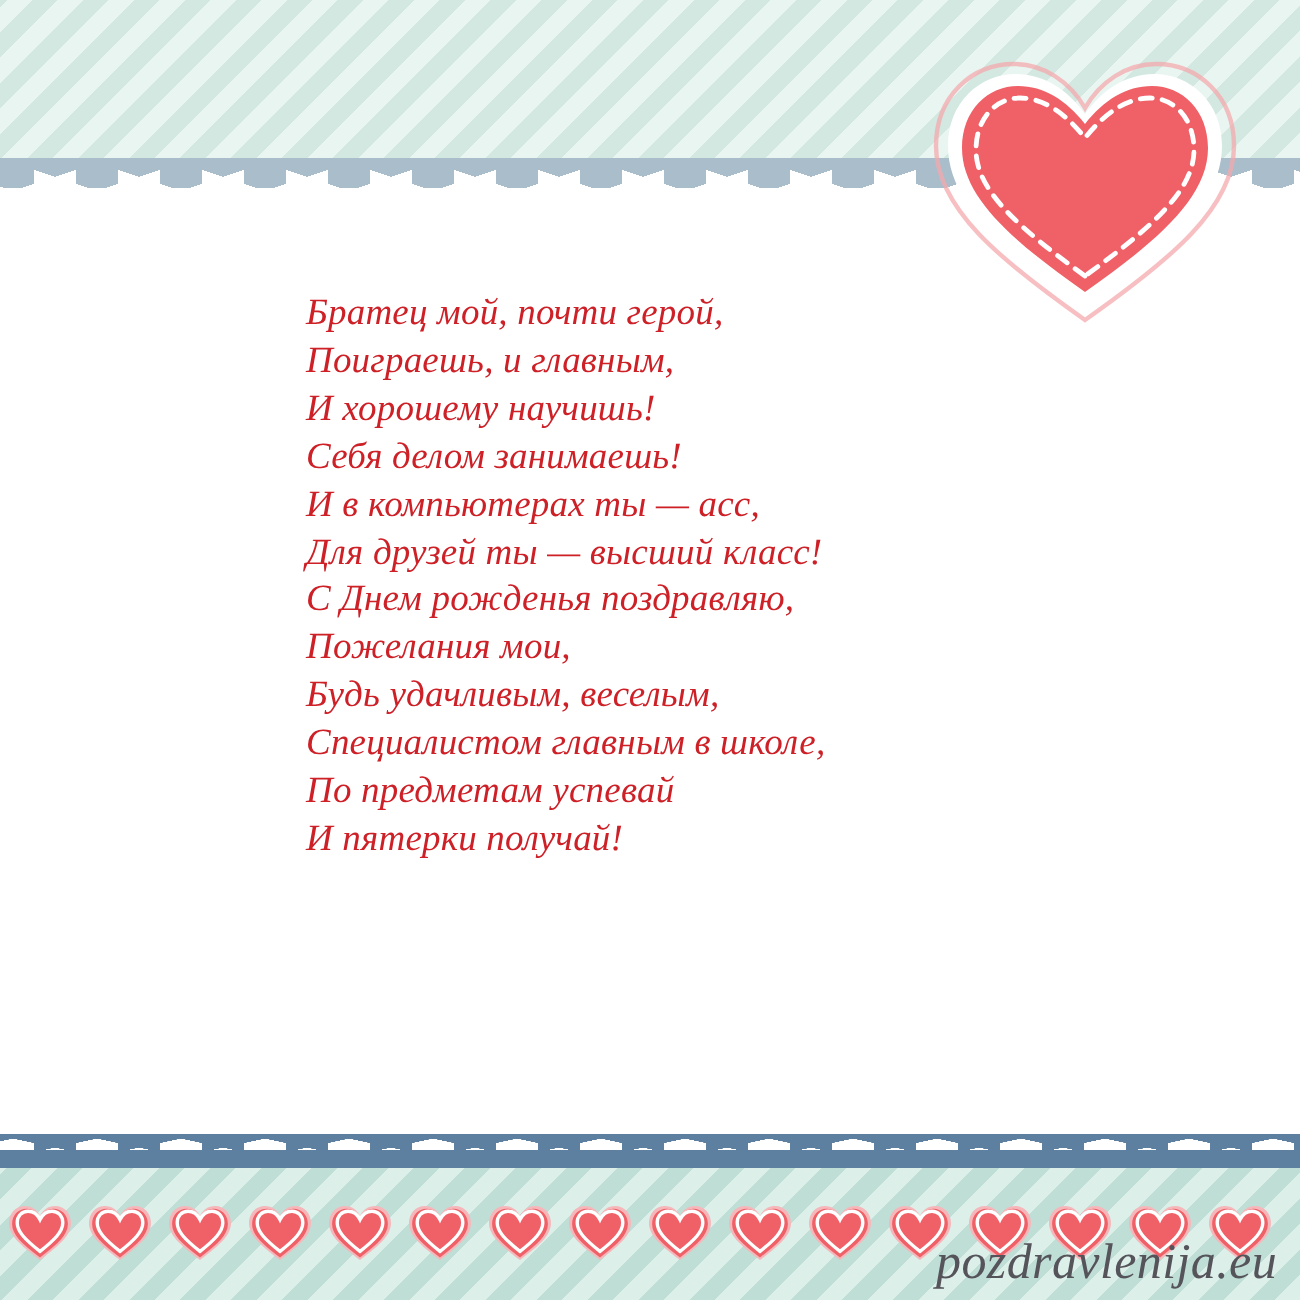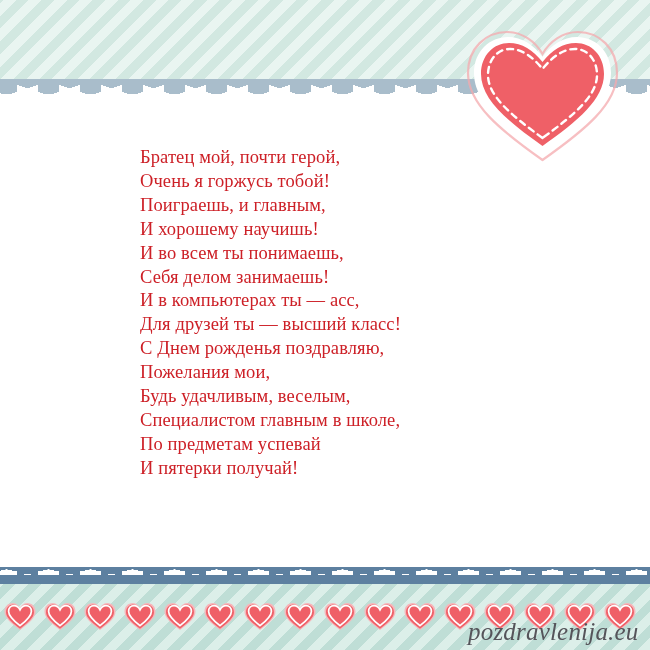--- a/index.html
+++ b/index.html
@@ -76,23 +76,24 @@
     left: 460px;
     top: 18px;
     width: 165px;
     height: 148px;
   }
   .big-heart svg { display: block; width: 100%; height: 100%; }
 
   
   .poem {
     position: absolute;
-    left: 140px;
+    left: 153px;
     top: 146px;
     width: 380px;
+    font-style: italic;
   }
   .poem-line {
     color: #cd2027;
     font-family: "Liberation Serif", "DejaVu Serif", serif;
     font-size: 18.5px;
     line-height: 23.9px;
     white-space: pre;
     letter-spacing: 0.1px;
   }
 
@@ -183,24 +184,22 @@
       <path d="M82.5 136 C 43 108, 14 84, 14 55 C 14 33, 30 19, 48 19 C 62 19, 74 27, 82.5 39 C 91 27, 103 19, 117 19 C 135 19, 151 33, 151 55 C 151 84, 122 108, 82.5 136 Z" fill="#ffffff"></path>
 
       <path d="M82.5 128 C 47 103, 21 81, 21 56 C 21 37, 34 25, 49 25 C 62 25, 73 32, 82.5 44 C 92 32, 103 25, 116 25 C 131 25, 144 37, 144 56 C 144 81, 118 103, 82.5 128 Z" fill="#ef6067"></path>
 
       <path d="M82.5 120 C 51 97, 28 78, 28 57 C 28 41, 38 31, 50 31 C 62 31, 73 39, 82.5 51 C 92 39, 103 31, 115 31 C 127 31, 137 41, 137 57 C 137 78, 114 97, 82.5 120 Z" fill="none" stroke="#ffffff" stroke-width="2.4" stroke-dasharray="6 5" stroke-linecap="round"></path>
     </svg>
   </div>
 
   <div class="poem">
     <div class="poem-line">Братец мой, почти герой,</div>
-    <div class="poem-line">Очень я горжусь тобой!</div>
     <div class="poem-line">Поиграешь, и главным,</div>
     <div class="poem-line">И хорошему научишь!</div>
-    <div class="poem-line">И во всем ты понимаешь,</div>
     <div class="poem-line">Себя делом занимаешь!</div>
     <div class="poem-line">И в компьютерах ты — асс,</div>
     <div class="poem-line">Для друзей ты — высший класс!</div>
     <div class="poem-line">С Днем рожденья поздравляю,</div>
     <div class="poem-line">Пожелания мои,</div>
     <div class="poem-line">Будь удачливым, веселым,</div>
     <div class="poem-line">Специалистом главным в школе,</div>
     <div class="poem-line">По предметам успевай</div>
     <div class="poem-line">И пятерки получай!</div>
   </div>

